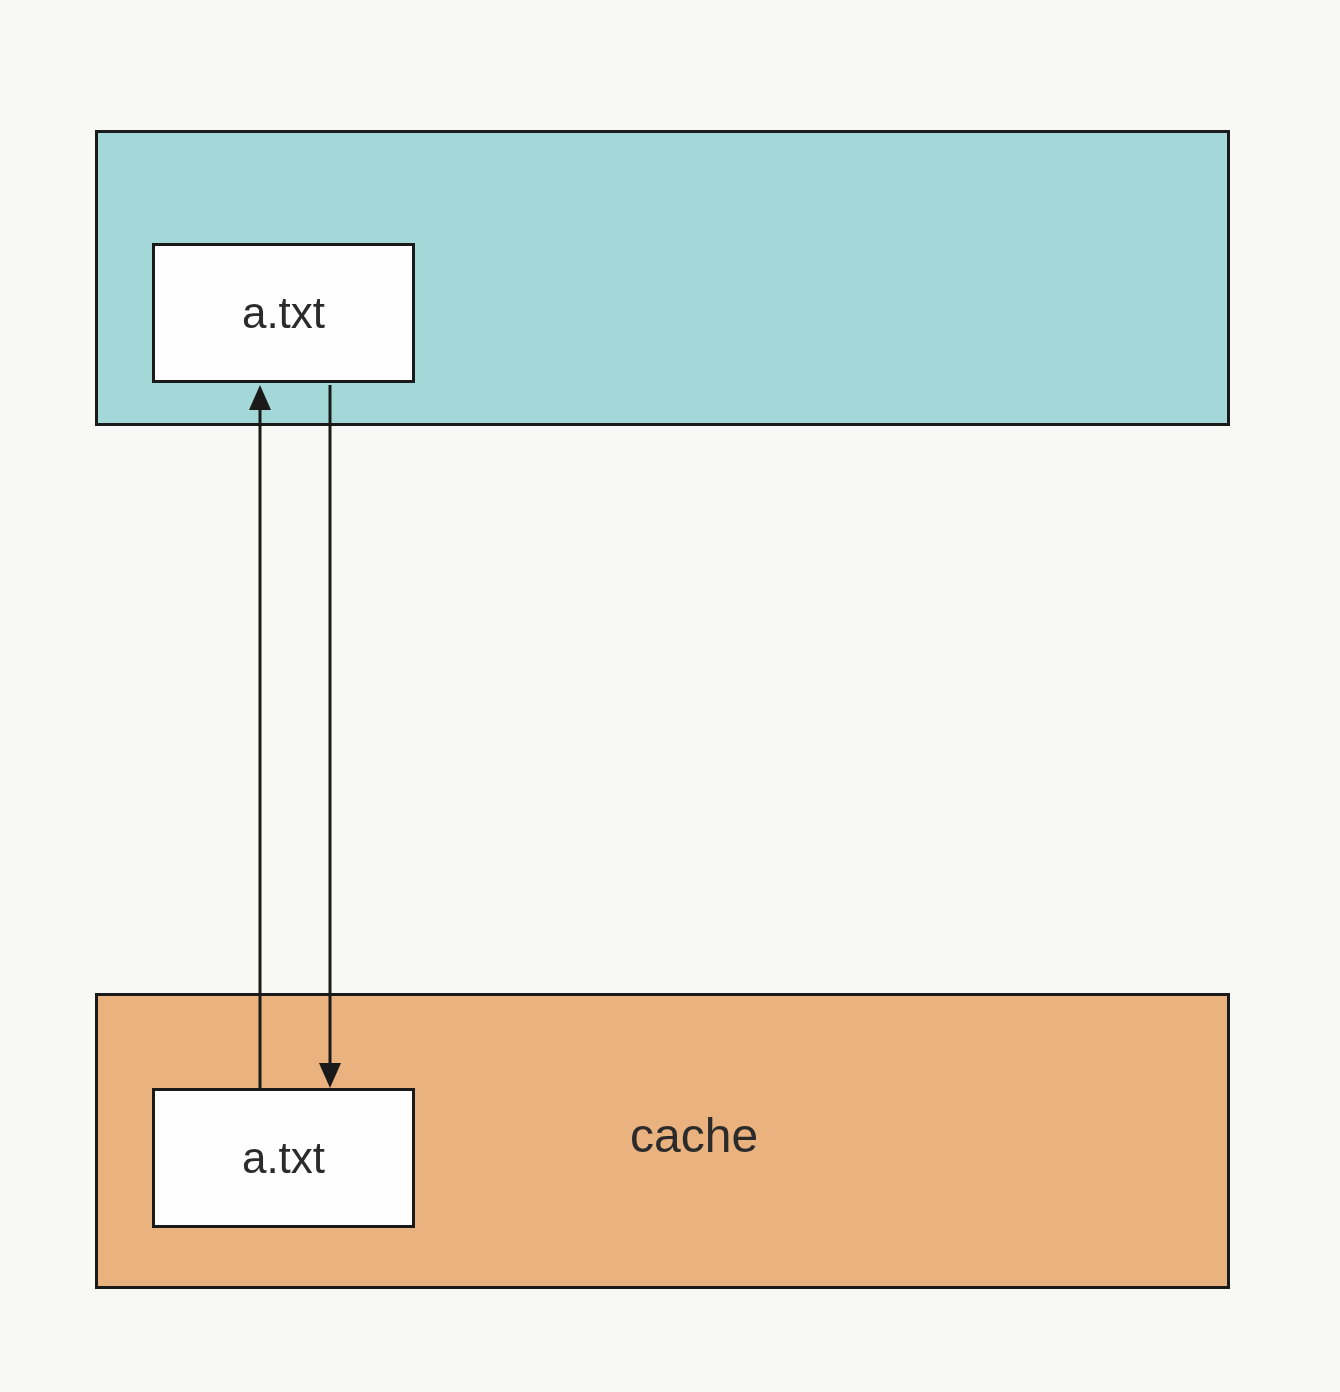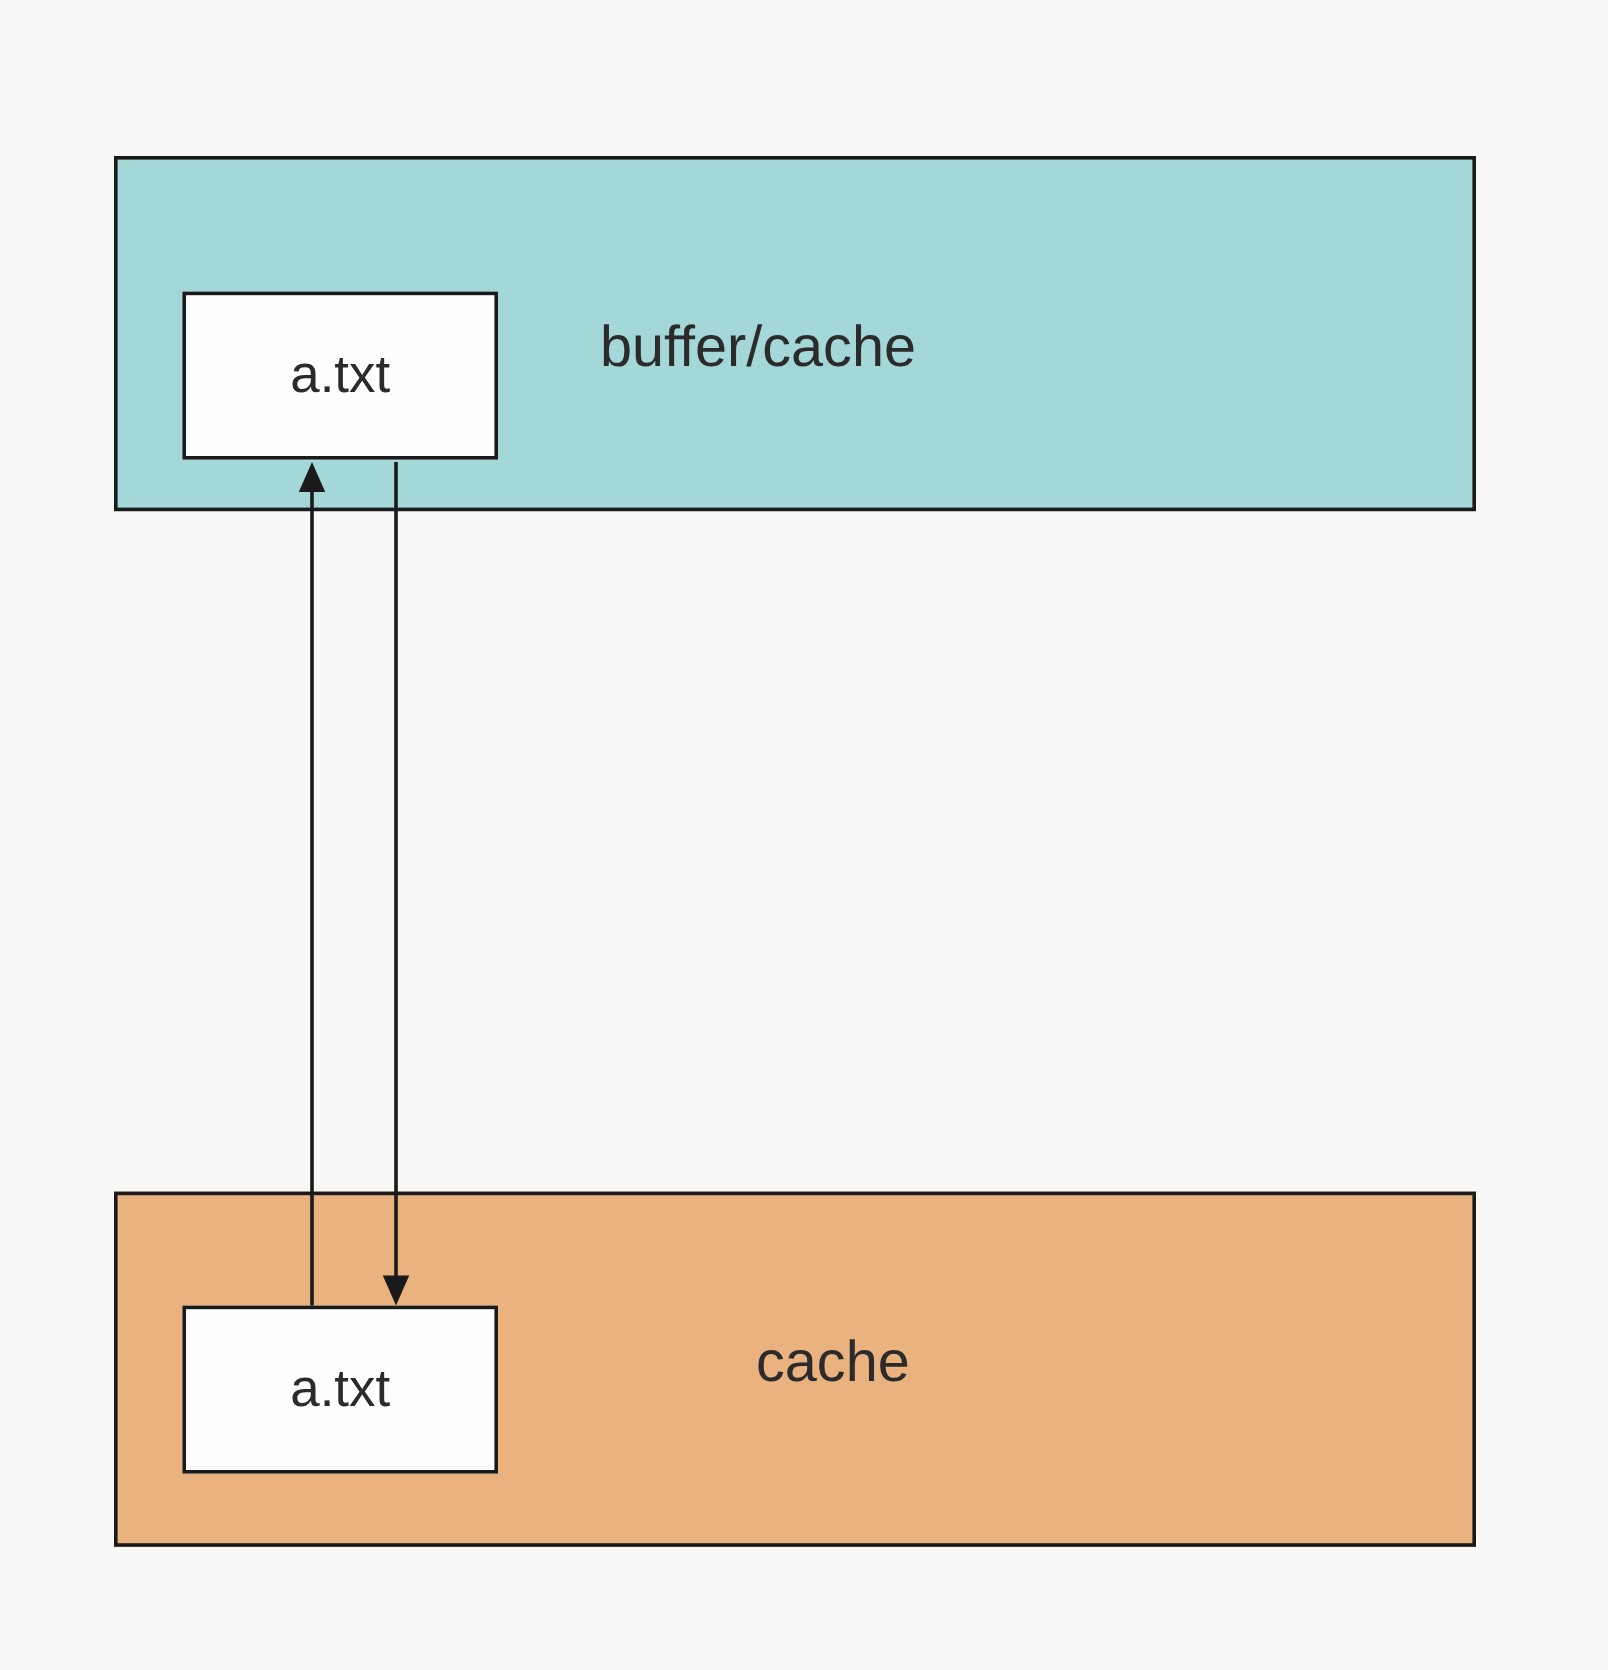--- a/index.html
+++ b/index.html
@@ -101,21 +101,20 @@
   <div class="region-bottom"></div>
 
   <div class="file-box-top">
     <span class="file-label">a.txt</span>
   </div>
 
   <div class="file-box-bottom">
     <span class="file-label">a.txt</span>
   </div>
 
-  <div class="region-label label-top">buffer/cache</div>
   <div class="region-label label-bottom">cache</div>
 
   <svg class="arrows" viewBox="0 0 1340 1392">
 
     <line x1="260" y1="1088" x2="260" y2="405" stroke="#1a1a1a" stroke-width="3"></line>
     <polygon points="260,385 249,410 271,410" fill="#1a1a1a"></polygon>
 
     <line x1="330" y1="385" x2="330" y2="1068" stroke="#1a1a1a" stroke-width="3"></line>
     <polygon points="330,1088 319,1063 341,1063" fill="#1a1a1a"></polygon>
   </svg>

